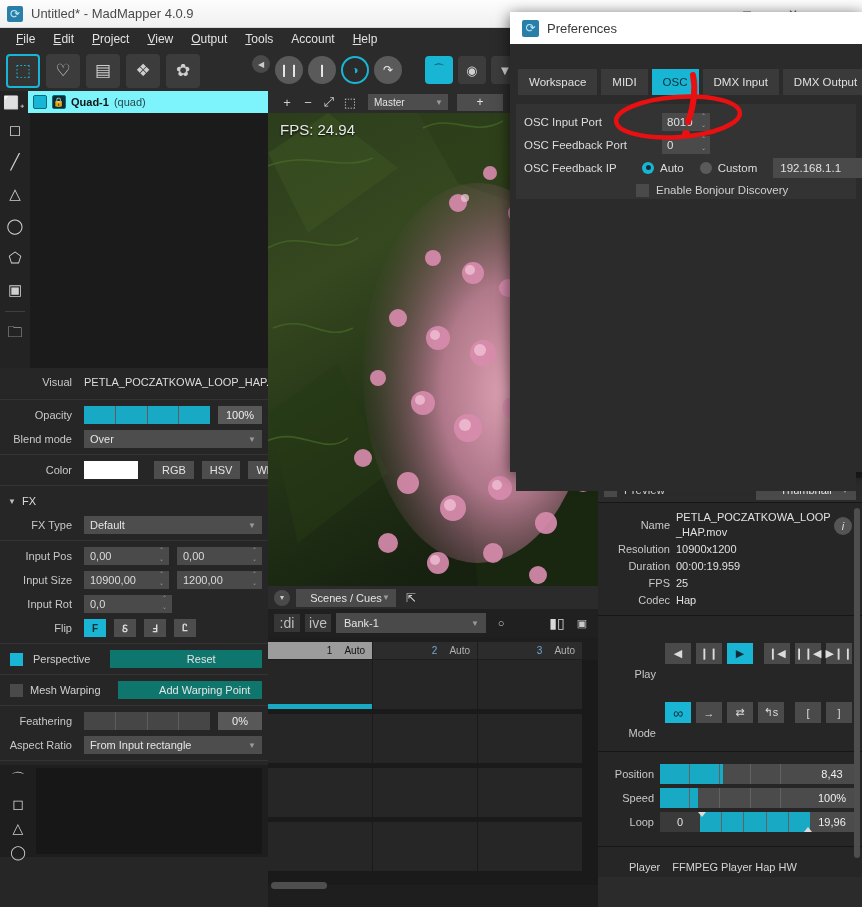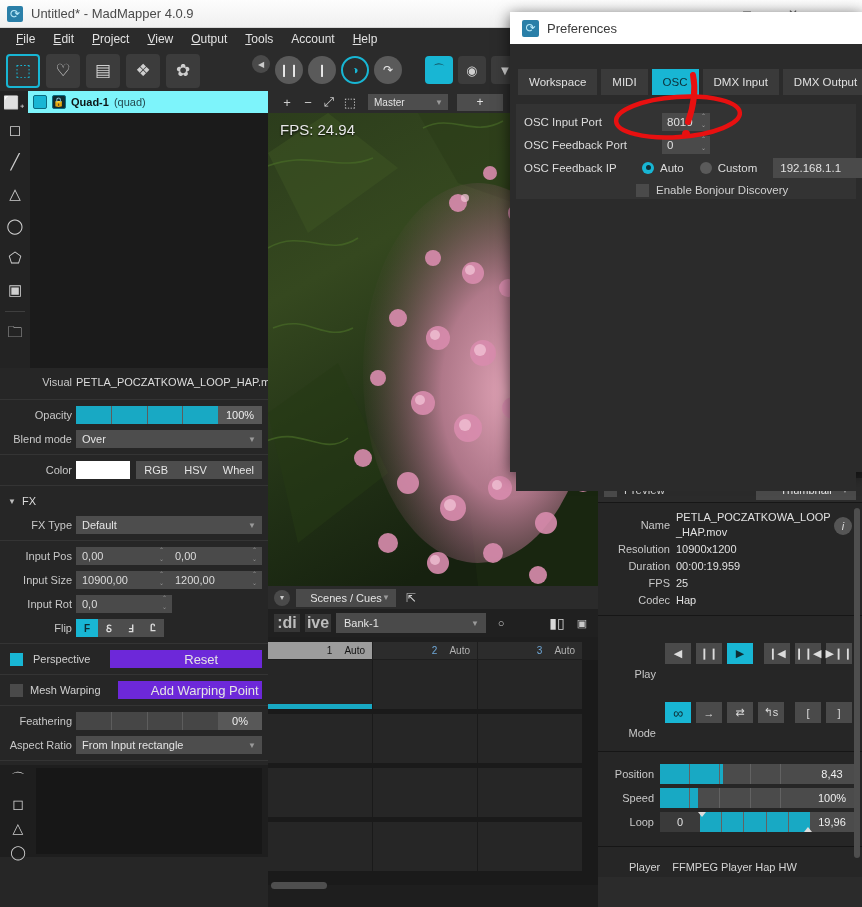--- a/index.html
+++ b/index.html
@@ -64,21 +64,21 @@
     background:#232323; display:flex; flex-direction:column; align-items:center; padding-top:6px; gap:10px; }
   .st { width:22px; height:22px; color:#cfcfcf; font-size:15px;
     display:flex; align-items:center; justify-content:center; }
   .st-div { width:20px; height:1px; background:#3e3e3e; }
 
   .leftfill { position:absolute; left:30px; top:113px; width:238px; height:255px; background:#1b1b1b; }
 
   
   .props { position:absolute; left:0; top:368px; width:268px; height:539px;
     background:#262626; overflow:hidden; }
-  .prow { display:flex; align-items:center; height:24px; padding:0 6px 0 0; gap:0; }
+  .prow { display:flex; align-items:center; height:24px; padding:0 6px 0 0; gap:8px; }
   .plabel { width:76px; text-align:right; color:#c8c8c8; font-size:11px; flex:none; padding-right:4px;}
   .pvalue { flex:1; color:#dcdcdc; font-size:11px; }
   .sep { height:1px; background:#343434; margin:3px 0; }
   .slider { flex:1; height:18px; background:#464646; position:relative; display:flex; }
   .slider .fill { background:#18a9c4; height:100%; }
   .slider .ticks { position:absolute; inset:0; display:flex; }
   .slider .ticks i { flex:1; border-right:1px solid #5d5d5d; }
   .slider .ticks i:last-child{ border:none; }
   .numbox { width:44px; height:18px; background:#585858; color:#eee; font-size:11px;
     display:flex; align-items:center; justify-content:center; flex:none; }
@@ -90,21 +90,21 @@
     display:flex; align-items:center; justify-content:center; flex:none; }
   .spin { flex:1; height:18px; background:#4a4a4a; color:#dcdcdc; font-size:11px;
     display:flex; align-items:center; padding-left:6px; position:relative; }
   .spin:after{ content:"⌃\A⌄"; white-space:pre; position:absolute; right:5px; top:-1px;
     font-size:6px; line-height:9px; color:#9a9a9a; }
   .flipbtn { width:22px; height:18px; background:#4d4d4d; color:#dcdcdc; font-size:10px;
     display:flex; align-items:center; justify-content:center; flex:none; font-weight:bold;}
   .flipbtn.on { background:#18b6d4; color:#0e2d34; }
   .cbx { width:13px; height:13px; background:#4a4a4a; flex:none; }
   .cbx.on { background:#18b6d4; }
-  .wide-btn { flex:1; height:18px; background:#6d28d9; color:#e4e4e4; font-size:13px;
+  .wide-btn { flex:1; height:18px; background:#0f766e; color:#e4e4e4; font-size:11px;
     display:flex; align-items:center; justify-content:center;padding-left:30px; }
   .maskarea { margin:4px 0 0 0; height:92px; background:#1e1e1e; display:flex; }
   .maskcol { width:36px; display:flex; flex-direction:column; align-items:center;
     padding-top:5px; gap:8px; }
   .maskcol .st { font-size:14px; }
   .left-scroll { position:absolute; right:2px; top:372px; width:6px; height:430px;
     background:#4a4a4a; border-radius:3px; }
 
   
   .canvas-toolbar { position:absolute; left:268px; top:91px; width:332px; height:22px;
@@ -129,22 +129,22 @@
   .circ { width:16px; height:16px; border-radius:50%; background:#4a4a4a; color:#ccc;
     font-size:8px; display:flex; align-items:center; justify-content:center; }
   .sc-dd { width:100px; height:18px; background:#4a4a4a; color:#e4e4e4; font-size:11px;
     display:flex; align-items:center; justify-content:center; position:relative; }
   .sc-dd:after { content:"▼"; position:absolute; right:6px; color:#9a9a9a; font-size:8px;}
   .popout { width:18px; height:18px; color:#cfcfcf; font-size:12px;
     display:flex; align-items:center; justify-content:center; }
 
   .bankbar { position:absolute; left:268px; top:609px; width:332px; height:28px;
     background:#202020; display:flex; align-items:center; gap:5px; padding-left:6px; }
-  .bk-tab { width:26px; height:18px; background:#363636; color:#bdbdbd; font-size:16px;
-    display:flex; align-items:center; justify-content:center; overflow:hidden;font-weight:bold; }
+  .bk-tab { width:26px; height:18px; background:#363636; color:#bdbdbd; font-size:14px;
+    display:flex; align-items:center; justify-content:center; overflow:hidden; }
   .bk-dd { width:150px; height:20px; background:#4a4a4a; color:#e4e4e4; font-size:11px;
     display:flex; align-items:center; padding-left:8px; position:relative; }
   .bk-dd:after { content:"▼"; position:absolute; right:7px; color:#9a9a9a; font-size:8px;}
   .bk-ic { width:20px; height:20px; color:#c9c9c9; font-size:11px;
     display:flex; align-items:center; justify-content:center; }
 
   .cue-head { position:absolute; left:268px; top:642px; width:332px; height:17px; display:flex; }
   .cue-col { width:104px; height:17px; background:#2c2c2c; display:flex;
     align-items:center; justify-content:flex-end; gap:12px; padding-right:7px;
     font-size:10px; color:#b0b0b0; margin-right:1px; }

